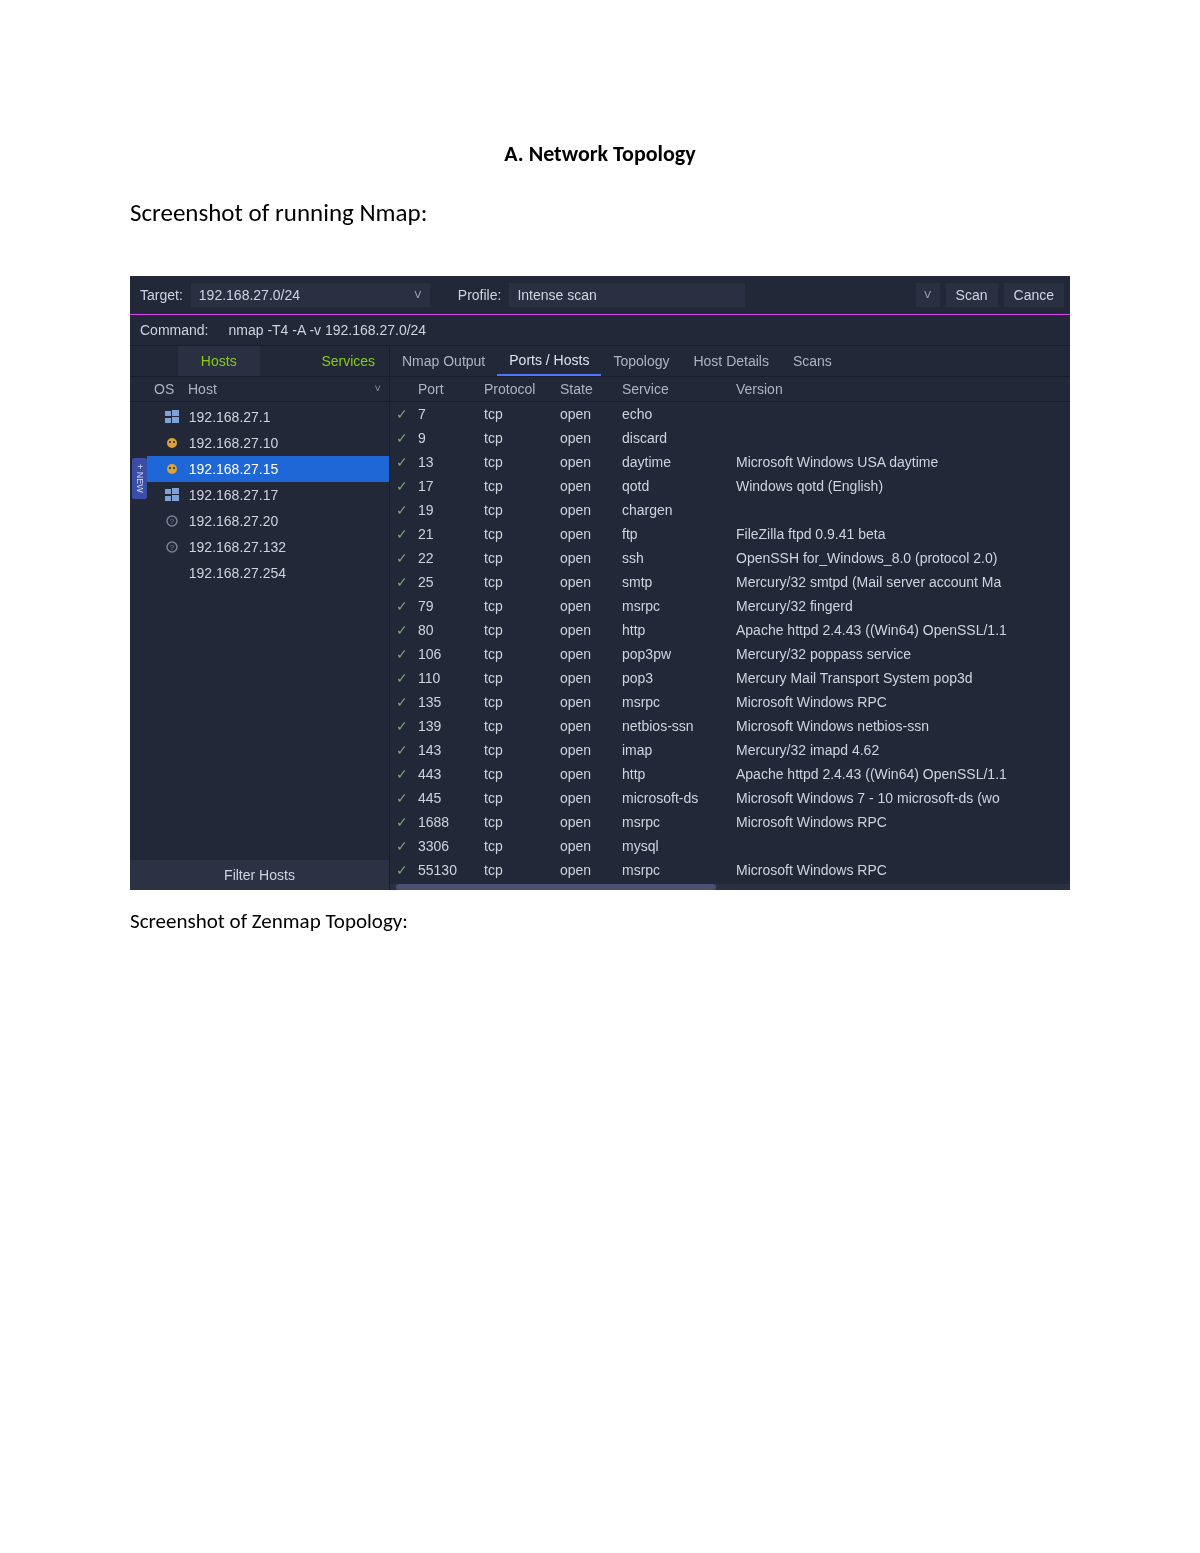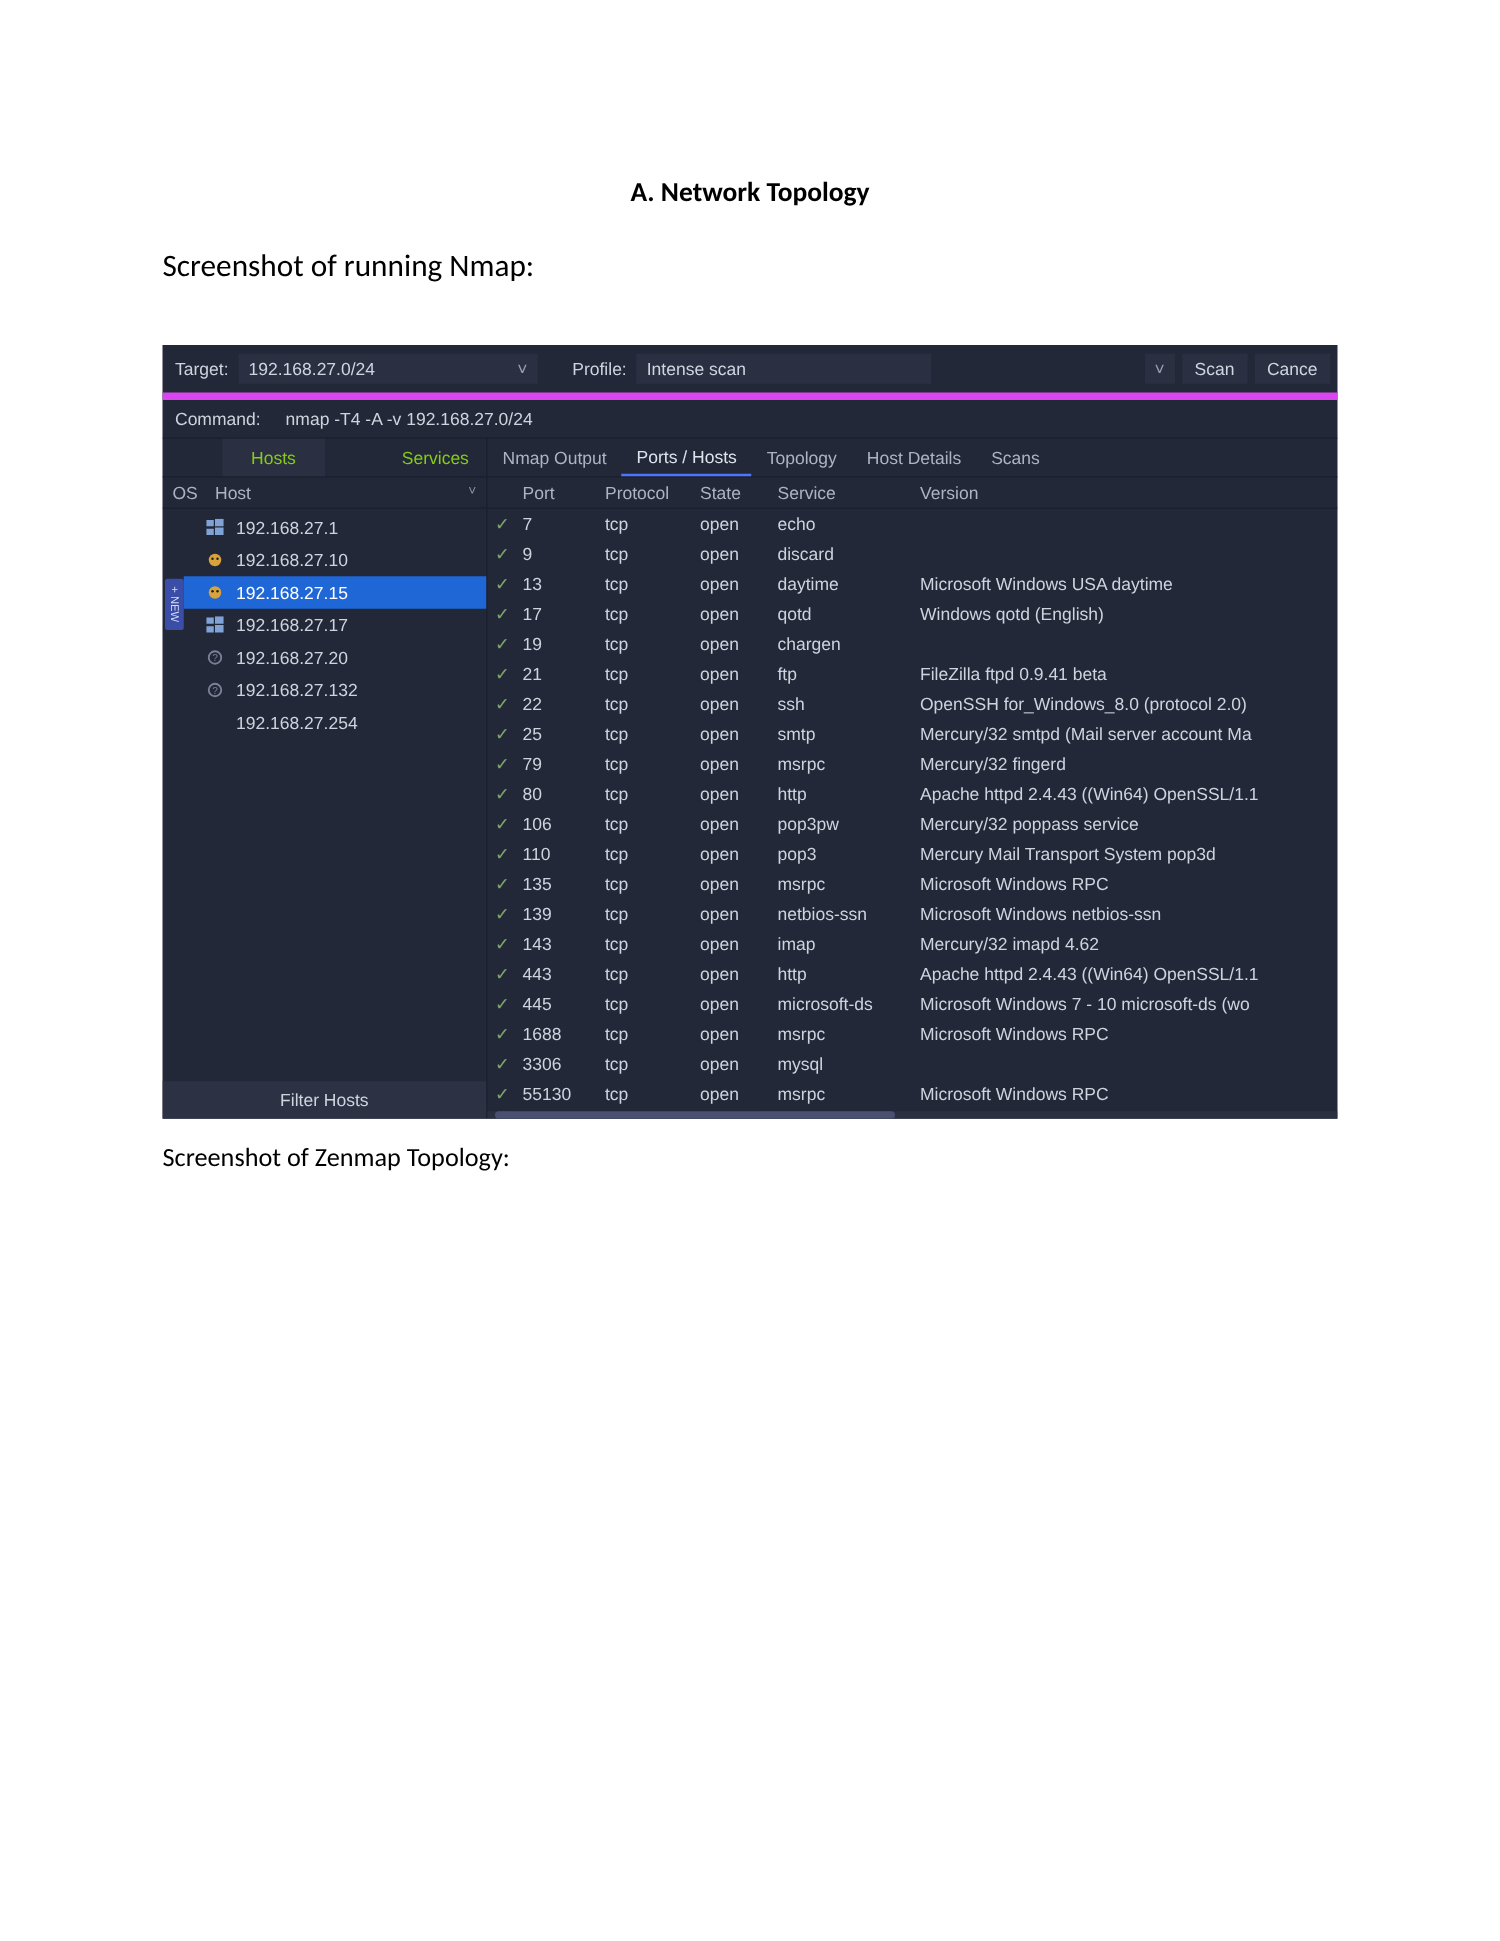--- a/index.html
+++ b/index.html
@@ -47,21 +47,21 @@
     overflow: hidden;
   }
   .zm-row {
     display: flex;
     align-items: center;
   }
   
   .top-bar {
     height: 38px;
     padding: 0 6px;
-    border-bottom: 6px solid #d946ef;
+    border-bottom: 1px solid #d946ef;
   }
   .lbl {
     color: #cfd3de;
     padding: 0 8px 0 4px;
   }
   .zm-input {
     background: #2a3042;
     color: #d0d4df;
     border: none;
     height: 24px;
@@ -133,21 +133,21 @@
     cursor: pointer;
     margin-left: 48px;
   }
   .side-tab.active {
     background: #2a3042;
   }
   .host-head {
     display: flex;
     align-items: center;
     height: 24px;
-    padding: 0 0 0 8px;
+    padding: 0 0 0 24px;
     color: #aeb3c2;
     border-bottom: 1px solid #1a1e2b;
   }
   .os-col { width: 34px; }
   .host-col { flex: 1; display:flex; align-items:center; }
   .sort-chevron {
     margin-left: auto;
     margin-right: 8px;
     color: #8a90a2;
     font-size: 11px;

